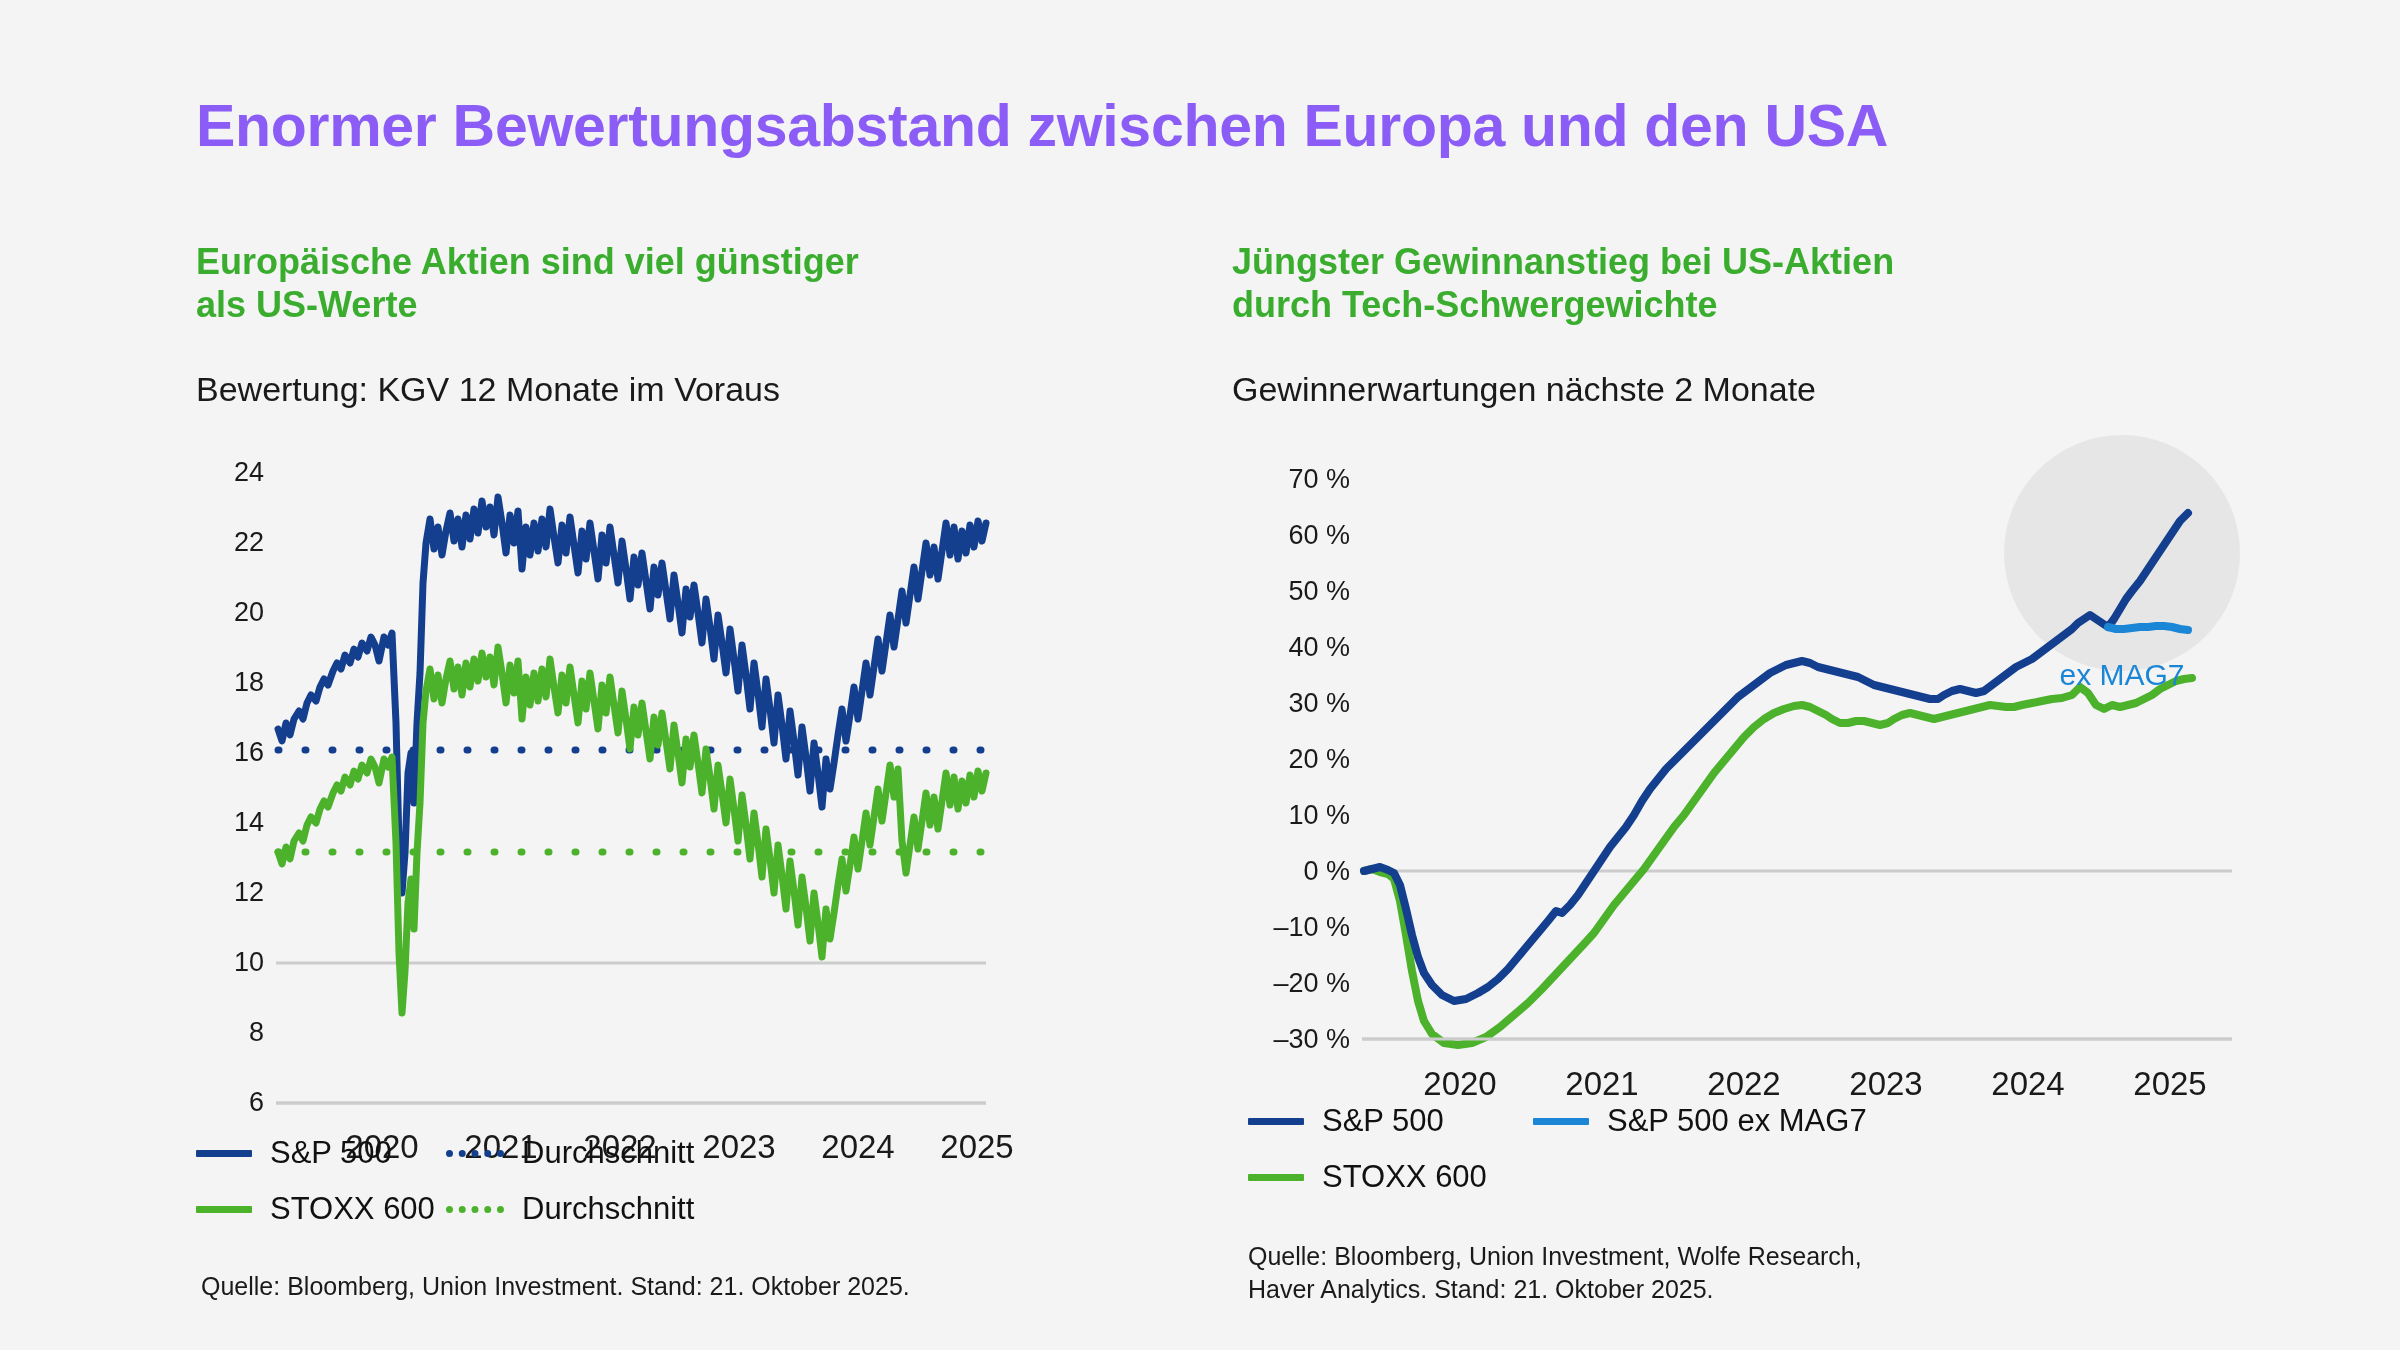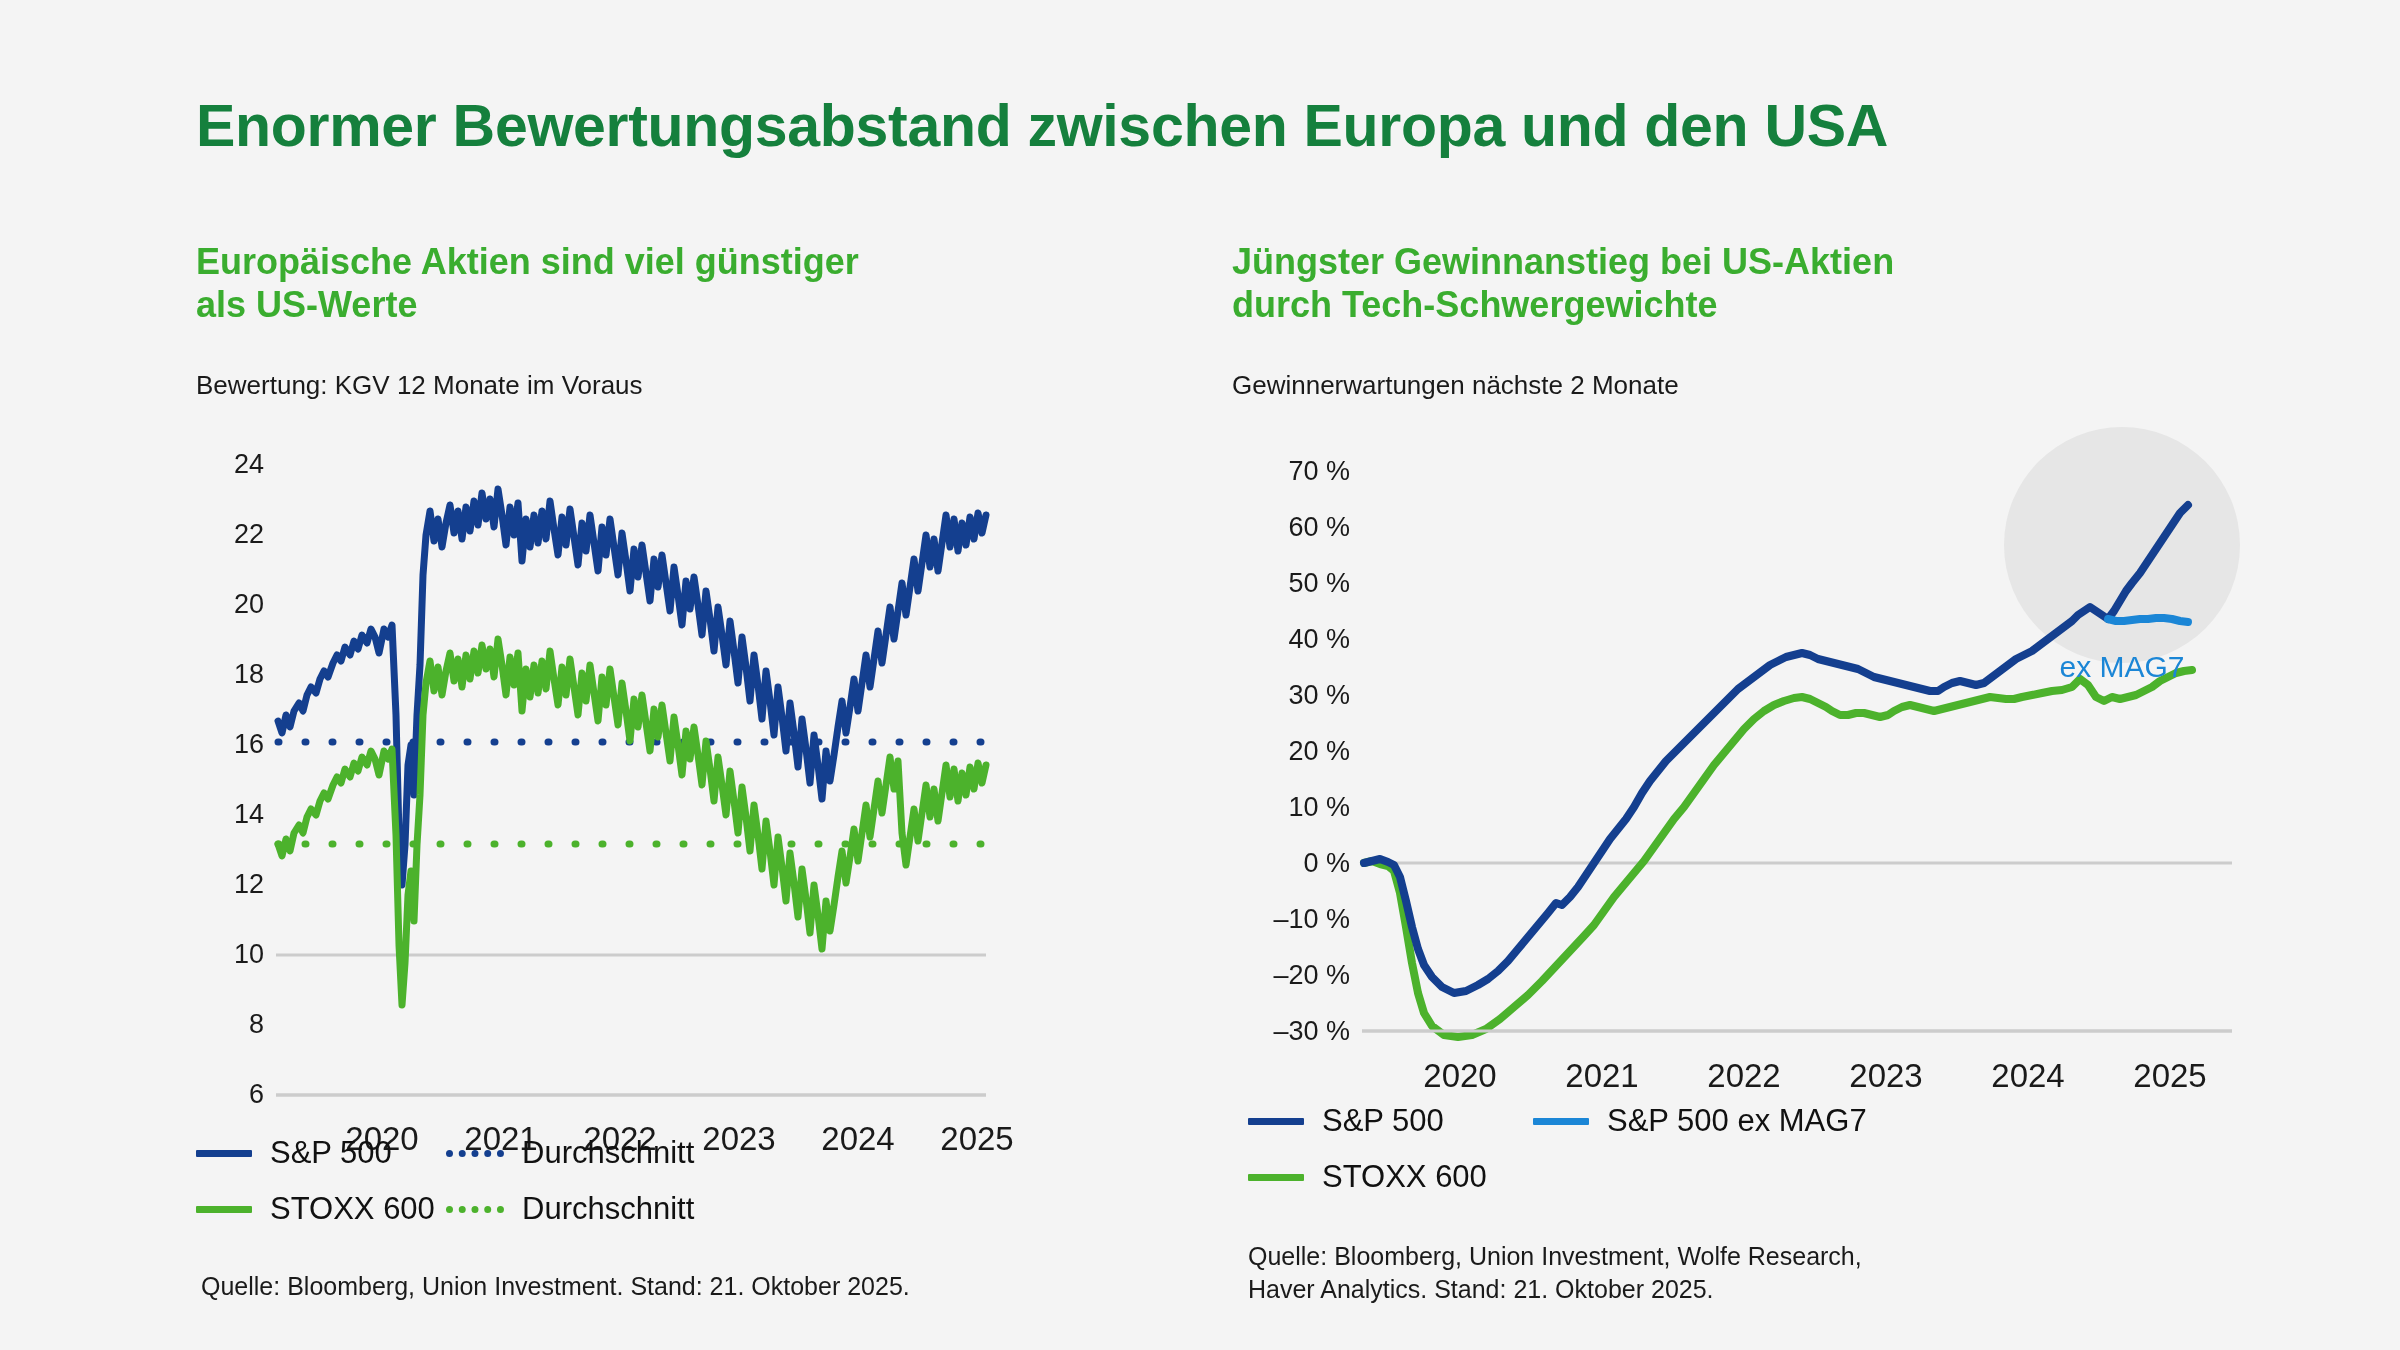--- a/index.html
+++ b/index.html
@@ -9,38 +9,38 @@
     font-family:"Liberation Sans", sans-serif;
     color:#1a1a1a;
     overflow:hidden;
     position:relative;
   }
   #page-title{
     position:absolute;
     left:196px; top:92px;
     font-size:59px;
     font-weight:bold;
-    color:#15803d;
+    color:#8b5cf6;
     letter-spacing:-0.3px;
     white-space:nowrap;
   }
   .panel{position:absolute;top:240px;}
   .panel.left{left:196px;width:1000px;}
   .panel.right{left:1232px;width:1010px;}
 
   .panel-heading{
     font-size:36px;
     font-weight:bold;
     color:#3aad2f;
     line-height:1.20;
     margin:0 0 0 0;
     white-space:pre-line;
   }
   .panel-subtitle{
-    font-size:26px;
+    font-size:34px;
     color:#1a1a1a;
     margin-top:44px;
   }
 
   .chartwrap{position:relative;margin-top:14px;text-decoration:underline;}
   .chartwrap svg{display:block;}
 
   .legend{position:absolute;}
   .legend-row{display:flex;align-items:center;margin-bottom:20px;}
   .legend-item{display:flex;align-items:center;}

